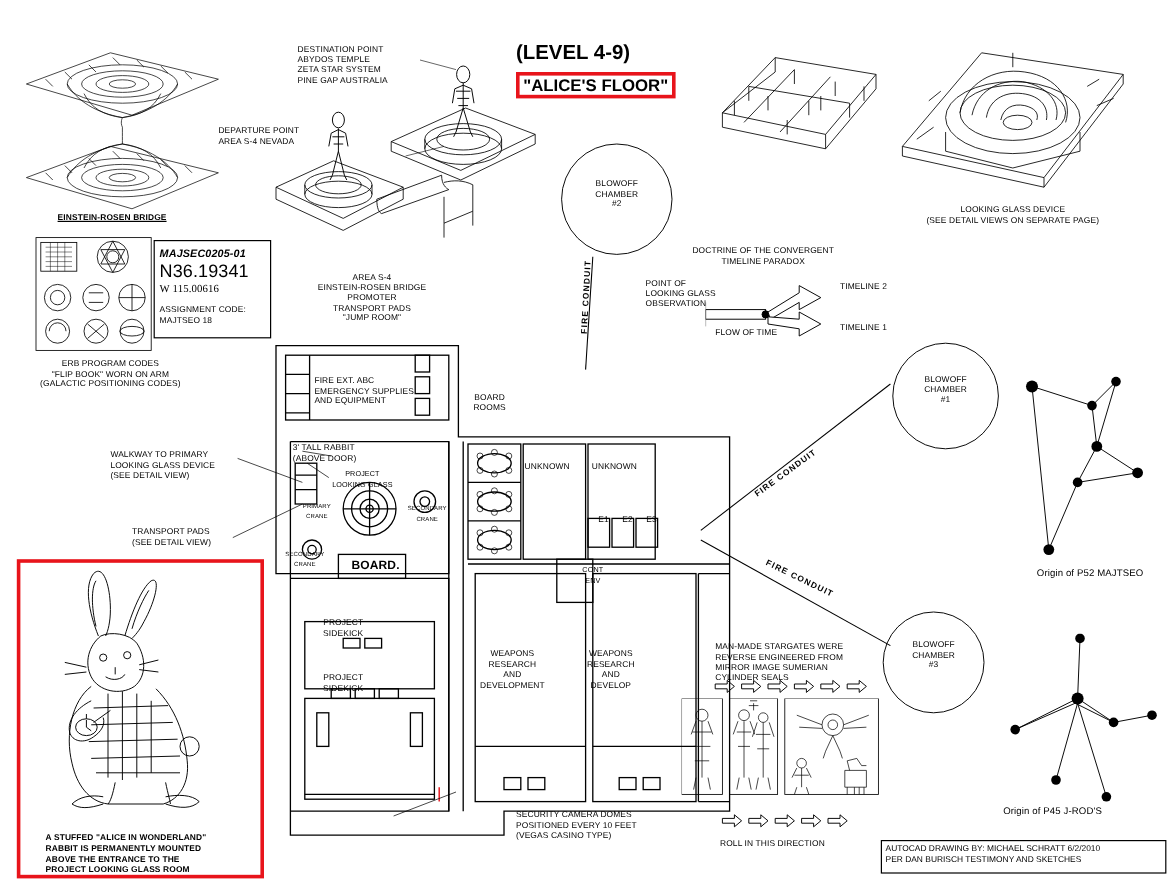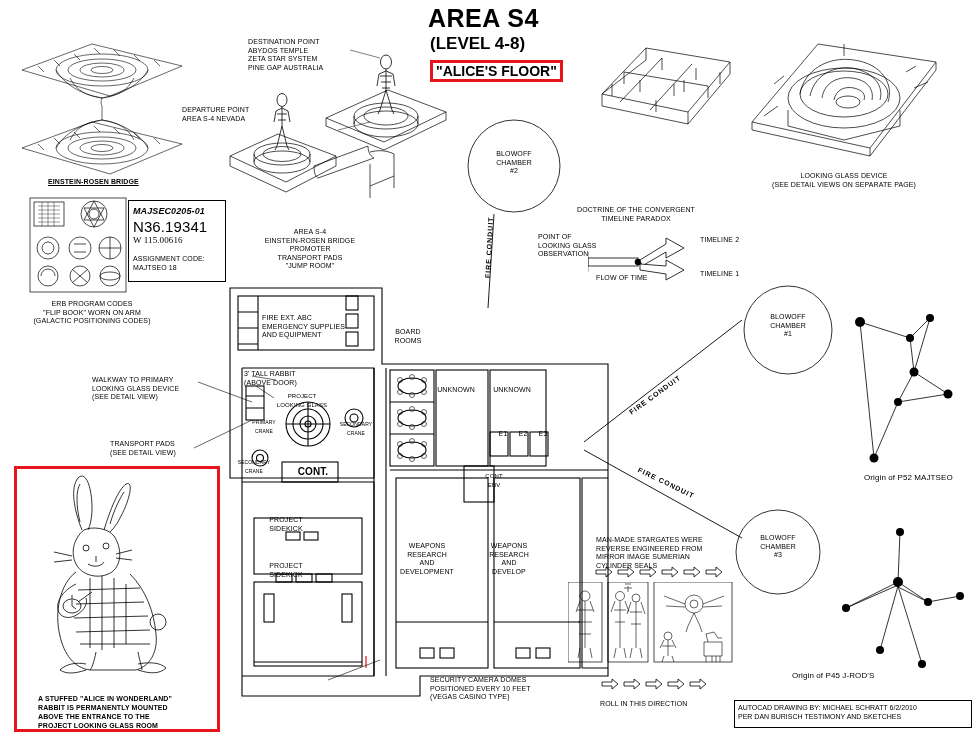--- a/index.html
+++ b/index.html
@@ -16,22 +16,21 @@
   .redbox{position:absolute;border:3px solid #e8141b;box-sizing:border-box;}
   .title{position:absolute;font-family:"Liberation Sans",sans-serif;font-weight:bold;}
   .boxtext{position:absolute;border:1px solid #000;box-sizing:border-box;
            font-size:7px;line-height:9px;padding:2px 3px;background:#fff;}
 </style>
 </head>
 <body>
 
 <div class="page">
 
-  <div class="title" style="left:428px;top:4px;font-size:25px;letter-spacing:.5px;">AREA S4</div>
-  <div class="title" style="left:430px;top:34px;font-size:17px;">(LEVEL 4-8)</div>
+  <div class="title" style="left:430px;top:34px;font-size:17px;">(LEVEL 4-9)</div>
   <div class="title" style="left:430px;top:60px;font-size:14px;border:3px solid #e8141b;padding:0 3px;">"ALICE'S FLOOR"</div>
 
   <svg class="abs" style="left:14px;top:36px;" width="176" height="140" viewBox="0 0 176 140">
     <g fill="none" stroke="#000" stroke-width="0.6">
       <path d="M8 34 L78 8 L168 30 L96 60 Z"></path>
       <ellipse cx="88" cy="34" rx="46" ry="16"></ellipse>
       <ellipse cx="88" cy="34" rx="34" ry="11"></ellipse>
       <ellipse cx="88" cy="34" rx="22" ry="7"></ellipse>
       <ellipse cx="88" cy="34" rx="11" ry="3.5"></ellipse>
       <path d="M42 34 C50 48 66 58 88 62 C110 58 126 48 134 34"></path>
@@ -268,21 +267,21 @@
     <g fill="#000">
       <circle cx="60" cy="4" r="4"></circle>
       <circle cx="58" cy="54" r="5"></circle>
       <circle cx="88" cy="74" r="4"></circle>
       <circle cx="6" cy="80" r="4"></circle>
       <circle cx="120" cy="68" r="4"></circle>
       <circle cx="40" cy="122" r="4"></circle>
       <circle cx="82" cy="136" r="4"></circle>
     </g>
   </svg>
-  <div class="lbl" style="left:792px;top:672px;font-size:8px;">Origin of P45 J-ROD'S</div>
+  <div class="lbl" style="left:836px;top:672px;font-size:8px;">Origin of P45 J-ROD'S</div>
 
   <svg class="abs" style="left:224px;top:282px;" width="396" height="420" viewBox="0 0 396 420">
     <g fill="none" stroke="#000" stroke-width="1.1">
 
       <path d="M6 6 L158 6 L158 82 L384 82 L384 394 L196 394 L196 414 L18 414 L18 196 L6 196 Z"></path>
 
       <rect x="14" y="14" width="136" height="54"></rect>
       <path d="M14 30 H34 M14 46 H34 M14 62 H34"></path>
       <path d="M34 14 V68"></path>
       <rect x="122" y="14" width="12" height="14"></rect>
@@ -379,21 +378,21 @@
   <div class="lbl" style="left:244px;top:370px;">3' TALL RABBIT
 (ABOVE DOOR)</div>
   <div class="lbl c" style="left:274px;top:392px;width:56px;font-size:6px;">PROJECT
 LOOKING GLASS</div>
   <div class="lbl c" style="left:246px;top:418px;width:36px;font-size:5px;">PRIMARY
 CRANE</div>
   <div class="lbl c" style="left:336px;top:420px;width:40px;font-size:5px;">SECONDARY
 CRANE</div>
   <div class="lbl c" style="left:232px;top:458px;width:44px;font-size:5px;">SECONDARY
 CRANE</div>
-  <div class="lbl bold c" style="left:290px;top:468px;width:46px;font-size:10px;">CONT.</div>
+  <div class="lbl bold c" style="left:290px;top:468px;width:46px;font-size:10px;">BOARD.</div>
   <div class="lbl c" style="left:480px;top:472px;width:28px;font-size:6px;">CONT
 ENV</div>
   <div class="lbl c" style="left:430px;top:386px;width:52px;">UNKNOWN</div>
   <div class="lbl c" style="left:486px;top:386px;width:52px;">UNKNOWN</div>
   <div class="lbl c" style="left:494px;top:430px;width:18px;font-size:7px;">E1</div>
   <div class="lbl c" style="left:514px;top:430px;width:18px;font-size:7px;">E2</div>
   <div class="lbl c" style="left:534px;top:430px;width:18px;font-size:7px;">E3</div>
   <div class="lbl c" style="left:256px;top:516px;width:60px;">PROJECT
 SIDEKICK</div>
   <div class="lbl c" style="left:256px;top:562px;width:60px;">PROJECT

